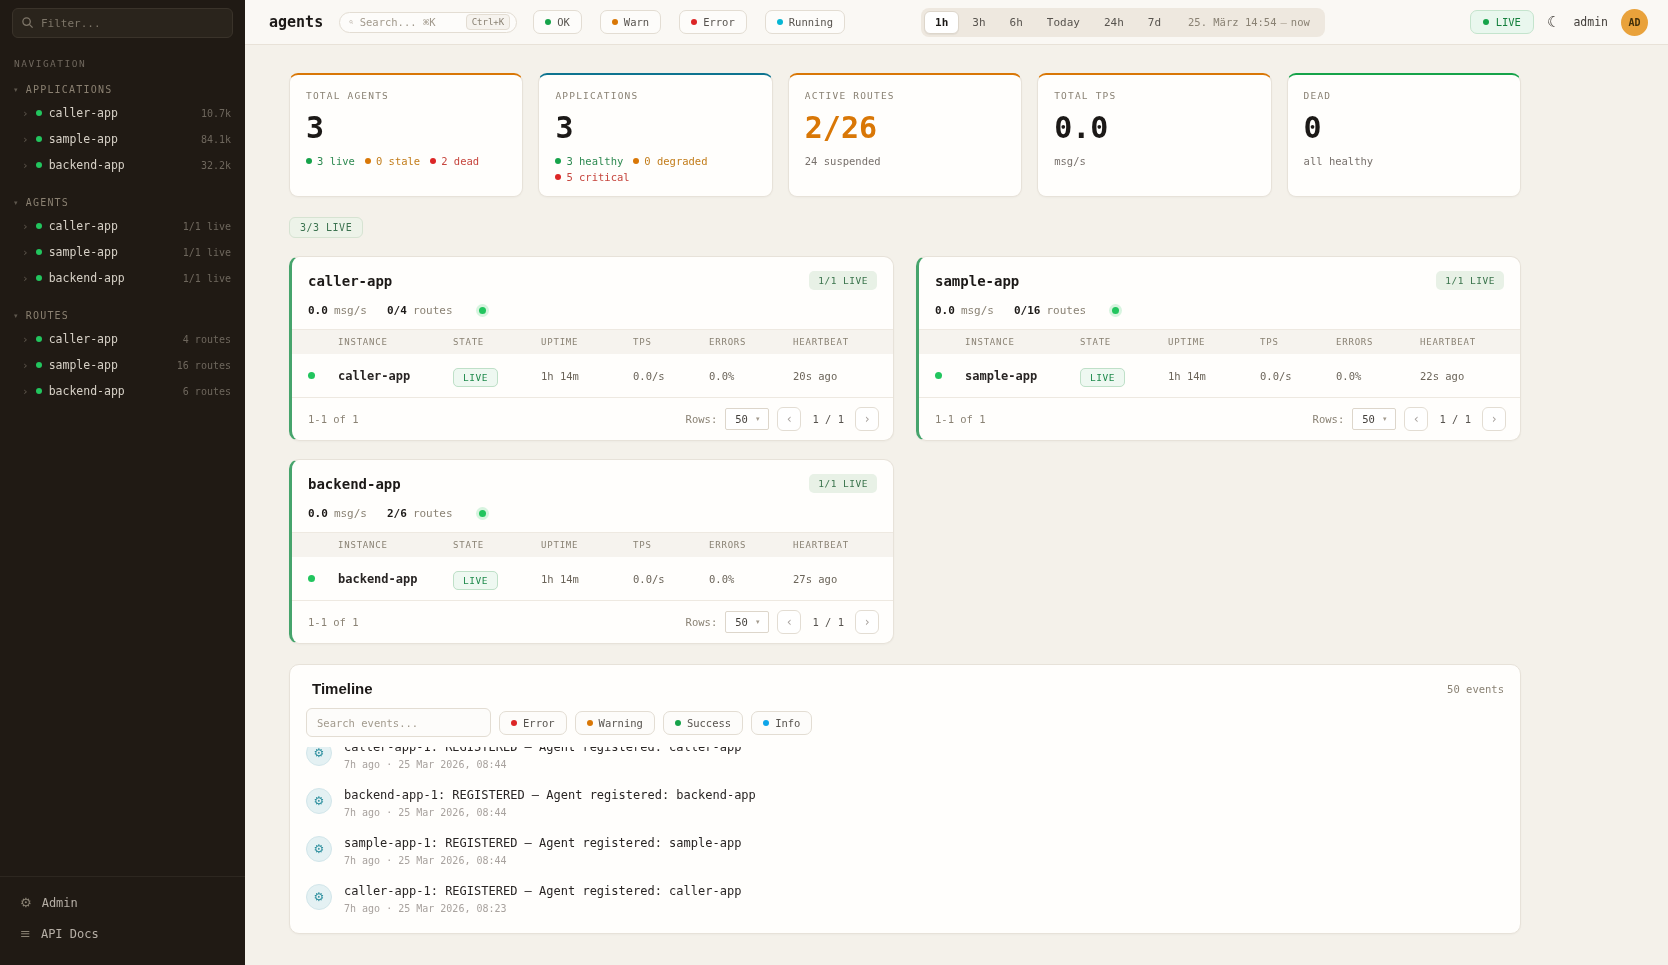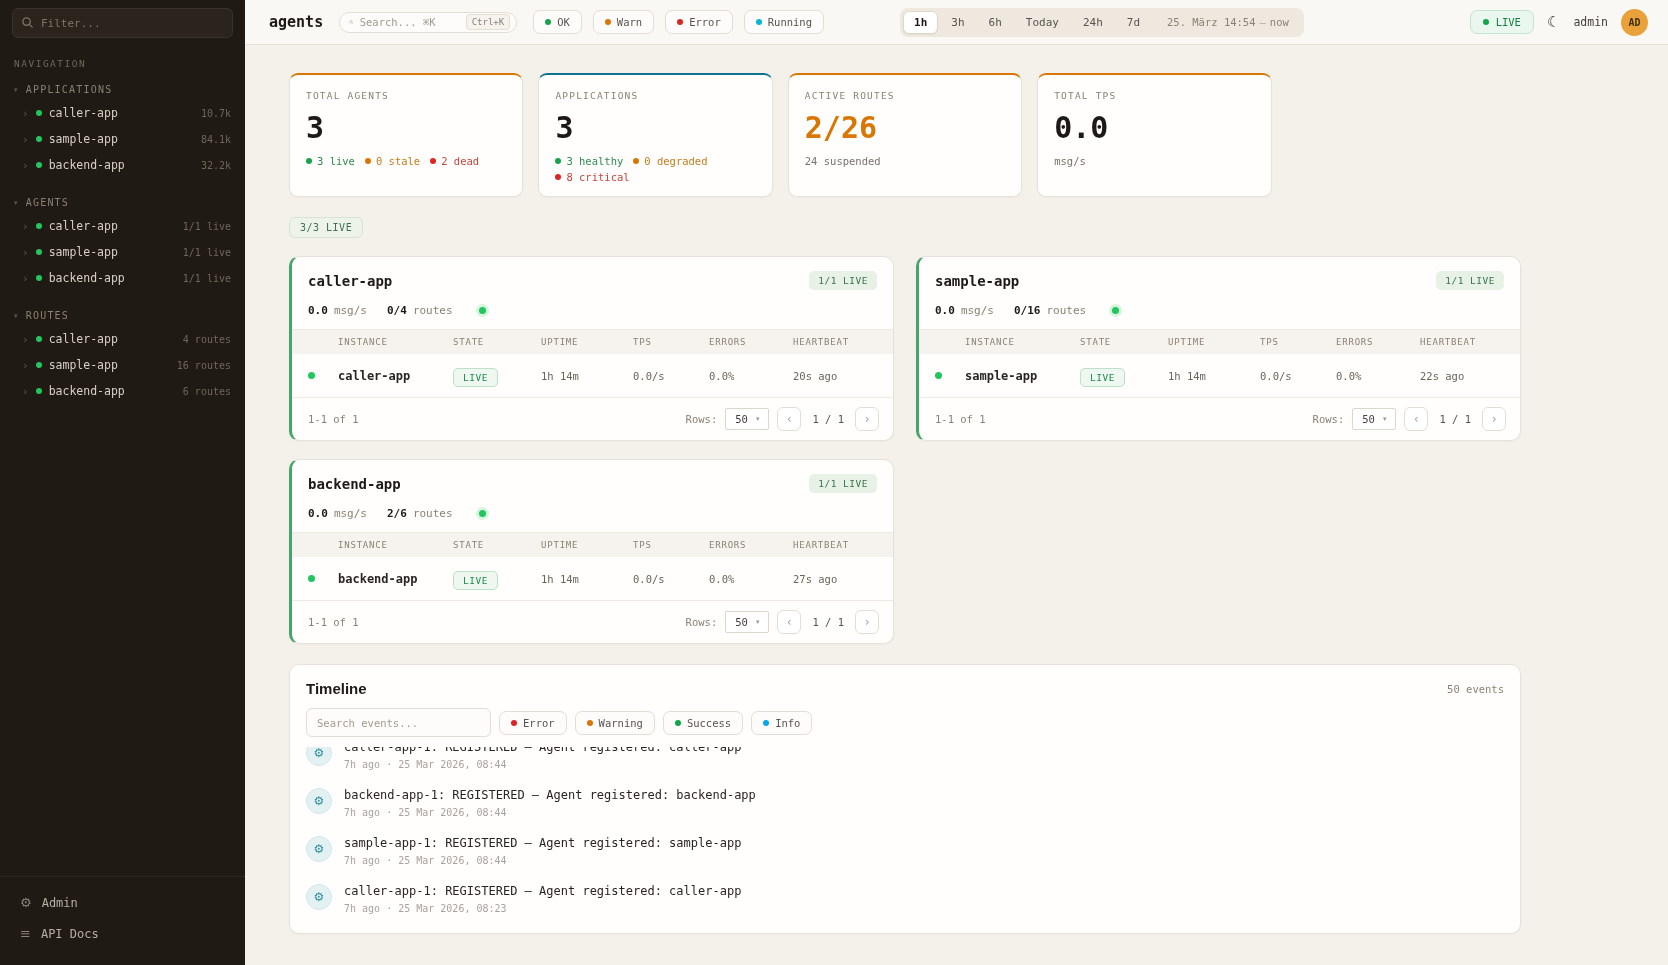--- a/index.html
+++ b/index.html
@@ -31,21 +31,21 @@
   .f-icon { font-family:"DejaVu Sans",sans-serif; font-size:13px; color:#8a8274; }
 
   
   .main { flex:1; display:flex; flex-direction:column; min-width:0; }
   .topbar { height:45px; flex:0 0 45px; background:#faf8f4; border-bottom:1px solid #e8e2d8; display:flex; align-items:center; padding:0 20px 0 24px; gap:16px; }
   .page-title { font-size:15px; font-weight:bold; color:#1c1917; }
   .searchbox { display:flex; align-items:center; gap:6px; background:#fdfcfa; border:1px solid #e3ddd3; border-radius:13px; height:21px; padding:0 6px 0 9px; width:178px; }
   .searchbox input { border:none; outline:none; background:transparent; font-family:inherit; font-size:10.5px; color:#57534e; width:100px; }
   .searchbox input::placeholder { color:#a29a8d; }
   .kbd { font-size:9px; color:#8a8274; border:1px solid #e3ddd3; border-radius:4px; padding:2px 5px; background:#f6f3ee; }
-  .chips { display:flex; gap:11px; }
+  .chips { display:flex; gap:18px; }
   .chip { display:flex; align-items:center; gap:6px; border:1px solid #e3ddd3; background:#fdfcfa; border-radius:7px; padding:5px 11px; font-size:10.5px; color:#57534e; cursor:pointer; }
   .cdot { width:6px; height:6px; border-radius:50%; display:inline-block; }
   .cdot.ok { background:#16a34a; } .cdot.warn { background:#d97706; }
   .cdot.err { background:#dc2626; } .cdot.run { background:#06b6d4; }
   .cdot.info { background:#0ea5e9; }
   .ranges { display:flex; align-items:center; background:#eee8df; border-radius:8px; padding:3px; gap:2px; margin-left:60px; }
   .range { border:none; background:transparent; font-family:inherit; font-size:11px; color:#57534e; padding:5px 11px; border-radius:6px; cursor:pointer; }
   .range.active { background:#ffffff; border:1px solid #ddd6cb; color:#1c1917; font-weight:bold; box-shadow:0 1px 1px rgba(0,0,0,.05); padding:4px 10px; }
   .time { font-size:10.5px; color:#8a8274; padding:0 12px 0 14px; white-space:nowrap; }
   .time .sep { color:#b3aa9c; padding:0 4px; }
@@ -97,21 +97,21 @@
   .foot-right { display:flex; align-items:center; gap:8px; }
   .rows-lbl { font-size:10.5px; color:#8a8274;padding-left:12px; }
   .rows-select { display:flex; align-items:center; gap:8px; background:#fff; border:1px solid #ddd6cb; border-radius:2px; padding:4px 9px; font-family:inherit; font-size:10.5px; color:#44403c; cursor:pointer; }
   .rows-select .caret { font-size:7px; color:#a29a8d; font-family:"DejaVu Sans",sans-serif; }
   .pg-btn { width:24px; height:24px; background:#fff; border:1px solid #e3ddd3; border-radius:6px; color:#a8a29e; font-family:inherit; font-size:12px; cursor:pointer; line-height:1; }
   .pg-num { font-size:10.5px; color:#57534e; padding:0 3px; }
 
   
   .timeline { margin-top:20px; background:#fffefc; border:1px solid #e7e2d9; border-radius:10px; box-shadow:0 1px 2px rgba(0,0,0,.03); padding-bottom:10px; }
   .tl-head { display:flex; align-items:center; justify-content:space-between; padding:15px 16px 11px 16px; }
-  .tl-title { font-family:"Liberation Sans",sans-serif; font-size:15px; font-weight:bold; color:#1c1917; }
+  .tl-title { font-family:"Liberation Sans",sans-serif; font-size:15px; font-weight:bold; color:#1c1917;margin-left:6px; }
   .tl-count { font-size:10.5px; color:#8a8274; }
   .tl-controls { display:flex; align-items:center; gap:8px; padding:0 16px 10px 16px; }
   .tl-search { width:185px; height:29px; border:1px solid #e3ddd3; border-radius:6px; background:#fdfcfa; font-family:inherit; font-size:10.5px; color:#57534e; padding:0 10px; outline:none; }
   .tl-search::placeholder { color:#a29a8d; }
   .events { overflow:hidden; padding:0 16px; max-height:235px; }
   .event { display:flex; align-items:flex-start; gap:12px; padding:9px 0; }
   .event:first-child { margin-top:-16px; }
   .ev-icon { width:26px; height:26px; flex:0 0 26px; border-radius:50%; background:#e4f1f3; border:1px solid #d2e6ea; color:#2d8f9e; font-family:"DejaVu Sans",sans-serif; font-size:12px; display:flex; align-items:center; justify-content:center; }
   .ev-text { font-size:12px; color:#292524; line-height:1.25; }
   .ev-time { font-size:10px; color:#a8a29e; margin-top:4px; }
@@ -304,36 +304,43 @@
               <span class="sub-part s-ok">
                   <span class="sd ok"></span>
                   <span>3 healthy</span>
                 </span>
               <span class="sub-part s-warn">
                   <span class="sd warn"></span>
                   <span>0 degraded</span>
                 </span>
               <span class="sub-part s-err">
                   <span class="sd err"></span>
-                  <span>8 critical</span>
+                  <span>5 critical</span>
                 </span>
             </div>
           </div>
           <div class="stat-card a-amber">
             <div class="stat-label">ACTIVE ROUTES</div>
             <div class="stat-value v-amber">2/26</div>
             <div class="stat-sub">
                 <span>24 suspended</span>
               </div>
           </div>
           <div class="stat-card a-amber">
             <div class="stat-label">TOTAL TPS</div>
             <div class="stat-value">0.0</div>
             <div class="stat-sub">
                 <span>msg/s</span>
+              </div>
+          </div>
+          <div class="stat-card a-green">
+            <div class="stat-label">DEAD</div>
+            <div class="stat-value">0</div>
+            <div class="stat-sub">
+                <span>all healthy</span>
               </div>
           </div>
         </div>
 
         <div class="live-summary-badge">3/3 LIVE</div>
 
         
         <div class="agent-grid">
 
           <section class="agent-card">

